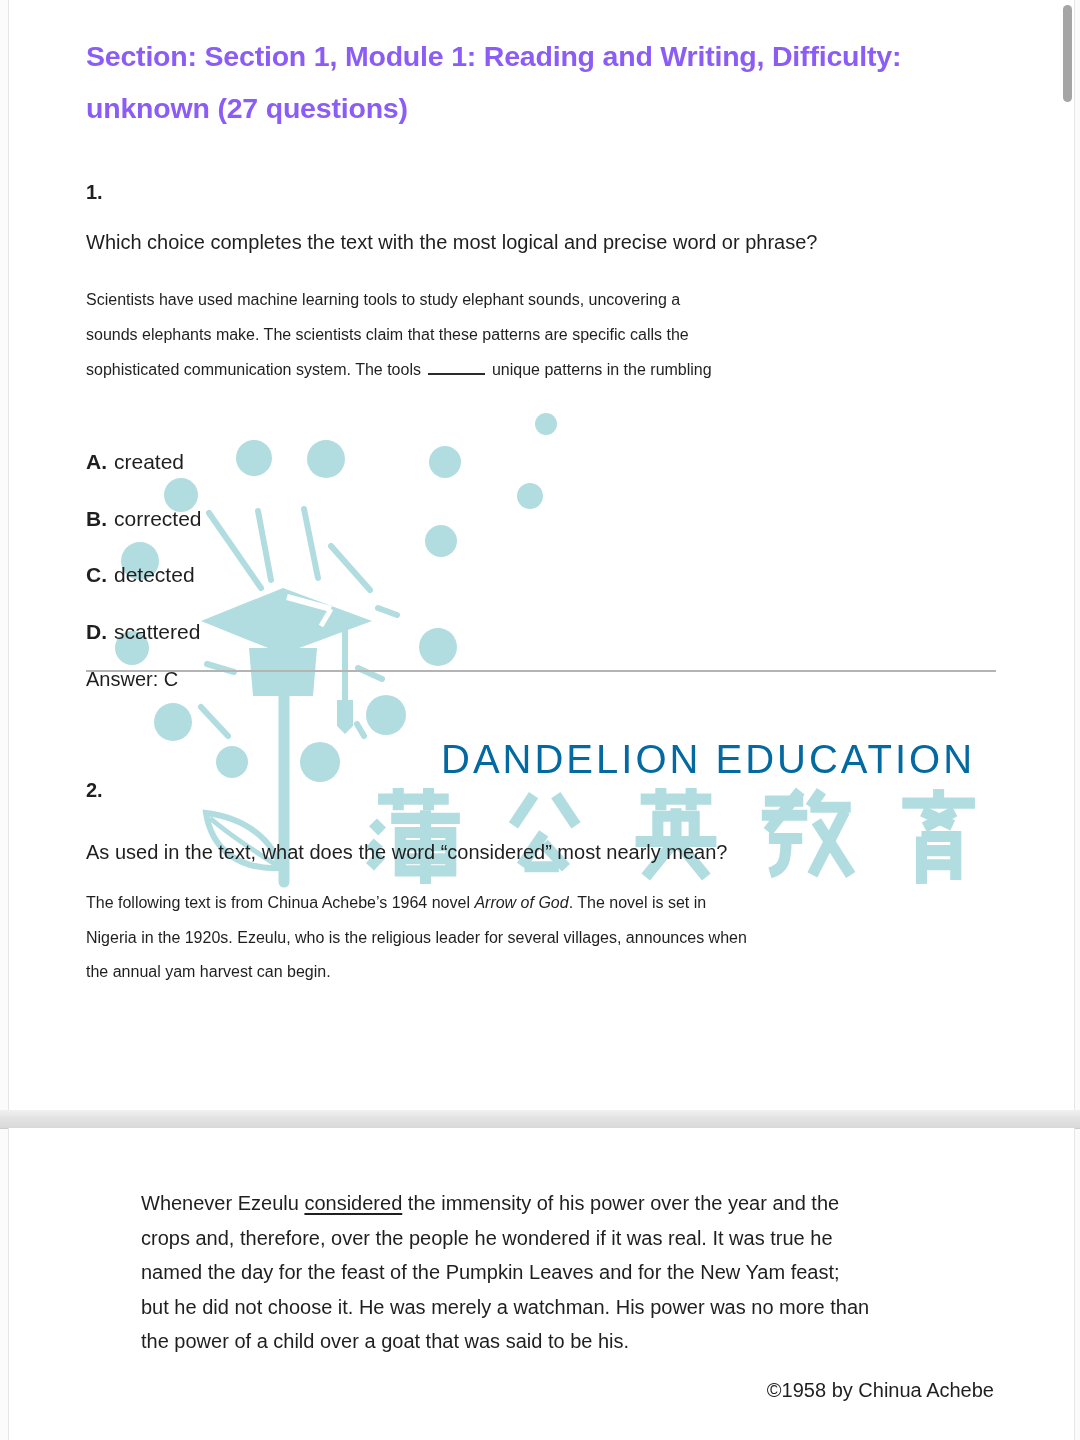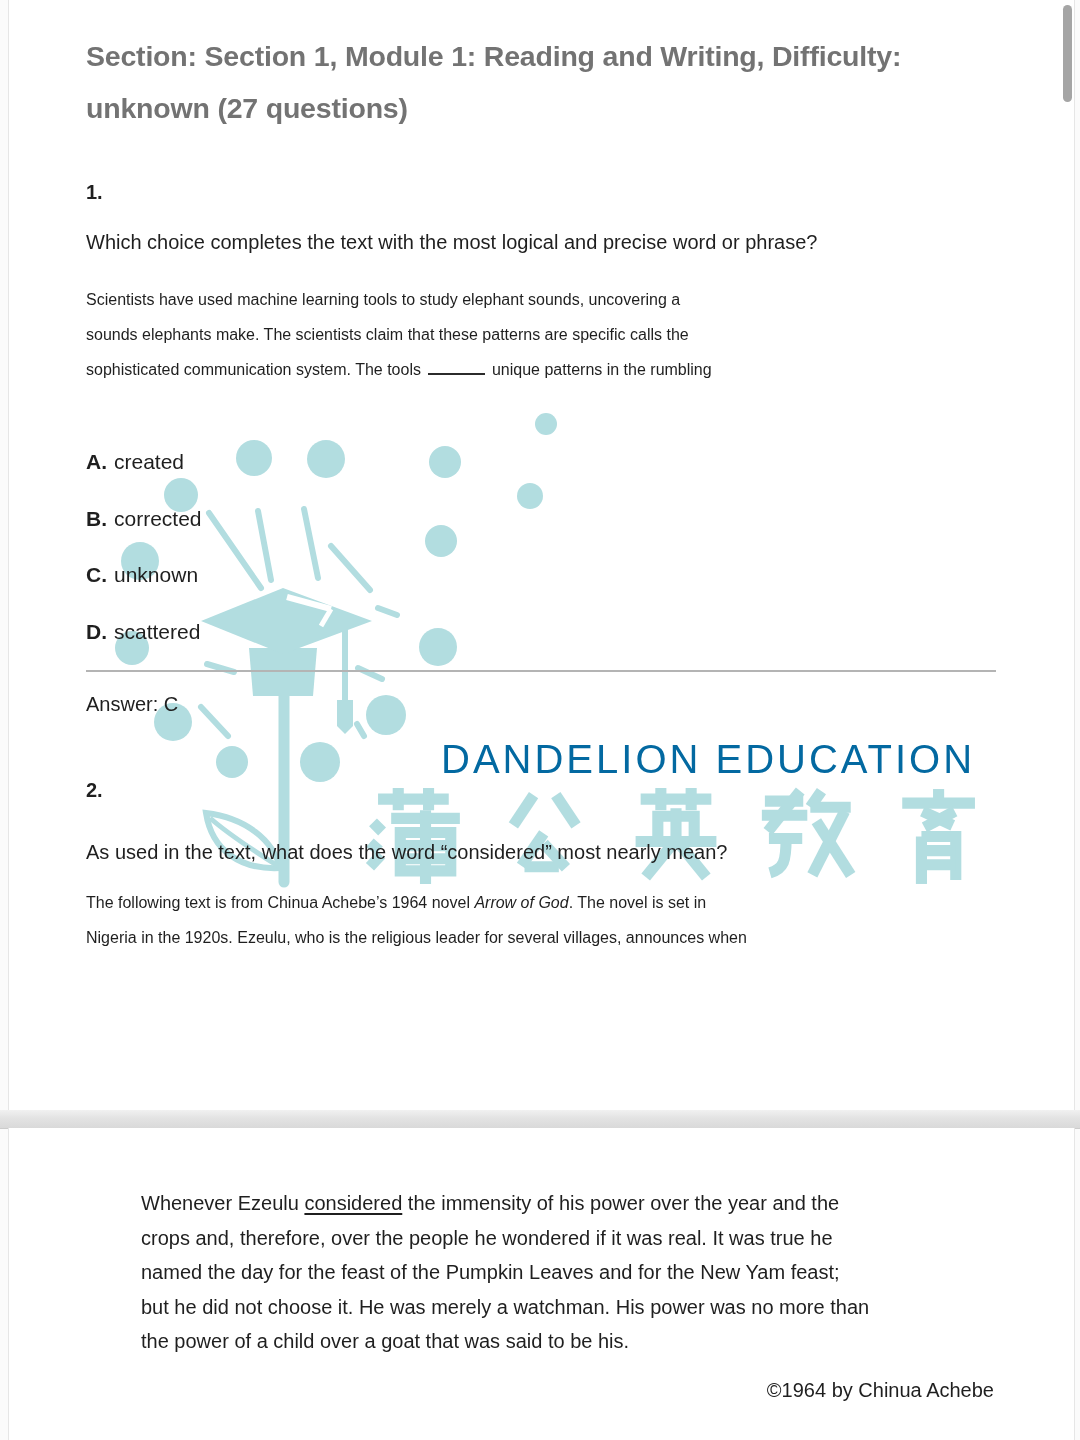--- a/index.html
+++ b/index.html
@@ -16,21 +16,21 @@
   #page1{top:0;height:1110px;}
   #page2{top:1128px;height:312px;}
   #page-divider{
     position:absolute;left:0;right:0;top:1110px;height:18px;
     background:linear-gradient(180deg,#f1f1f1 0%,#e3e3e3 45%,#d9d9d9 100%);
     border-bottom:1px solid #cccccc;
   }
   .abs{position:absolute;}
   .txt{font-size:20px;line-height:24px;white-space:nowrap;z-index:2;}
   .heading{
-    font-size:28.5px;font-weight:700;line-height:52px;color:#737373;
+    font-size:28.5px;font-weight:700;line-height:52px;color:#8b5cf6;
     letter-spacing:-0.2px;white-space:nowrap;z-index:2;
   }
   .qnum{font-weight:700;}
   .passage-line{font-size:16px;line-height:35px;white-space:nowrap;z-index:2;}
   .opt{font-size:21px;line-height:24px;white-space:nowrap;z-index:2;}
   .opt .letter{font-weight:700;}
   .opt .opt-text{margin-left:7px;}
   .blank{
     display:inline-block;width:57px;height:0;
     border-bottom:2px solid #2b2b2b;margin:0 7px;vertical-align:baseline;
@@ -184,48 +184,49 @@
   <div class="abs" style="left:77px;top:282px;">
     <div class="passage-line">Scientists have used machine learning tools to study elephant sounds, uncovering a</div>
     <div class="passage-line">sounds elephants make. The scientists claim that these patterns are specific calls the</div>
     <div class="passage-line"><span>sophisticated communication system. The tools</span><span class="blank"></span><span>unique patterns in the rumbling</span></div>
   </div>
 
   <div class="abs opt" style="left:77px;top:450px;"><span class="letter">A.</span><span class="opt-text">created</span></div>
 
   <div class="abs opt" style="left:77px;top:507px;"><span class="letter">B.</span><span class="opt-text">corrected</span></div>
 
-  <div class="abs opt" style="left:77px;top:563px;"><span class="letter">C.</span><span class="opt-text">unknown</span></div>
+  <div class="abs opt" style="left:77px;top:563px;"><span class="letter">C.</span><span class="opt-text">detected</span></div>
 
   <div class="abs opt" style="left:77px;top:620px;"><span class="letter">D.</span><span class="opt-text">scattered</span></div>
 
   <div class="abs hr" style="left:77px;top:670px;width:910px;"></div>
 
-  <div class="abs txt" style="left:77px;top:692px;">Answer: C</div>
+  <div class="abs txt" style="left:77px;top:667px;">Answer: C</div>
 
   <div class="abs txt qnum" style="left:77px;top:778px;">2.</div>
 
   <div class="abs txt" style="left:77px;top:840px;">As used in the text, what does the word “considered” most nearly mean?</div>
 
   <div class="abs" style="left:77px;top:886px;">
     <div class="passage-line" style="line-height:34.5px;"><span>The following text is from Chinua Achebe’s 1964 novel </span><span class="italic">Arrow of God</span><span>. The novel is set in</span></div>
     <div class="passage-line" style="line-height:34.5px;">Nigeria in the 1920s. Ezeulu, who is the religious leader for several villages, announces when</div>
+    <div class="passage-line" style="line-height:34.5px;">the annual yam harvest can begin.</div>
   </div>
 
 </div>
 
 <div id="page-divider"></div>
 
 <div class="page" id="page2">
 
   <div class="abs" style="left:132px;top:58px;">
     <div class="quote-line"><span>Whenever Ezeulu </span><span class="uline">considered</span><span> the immensity of his power over the year and the</span></div>
     <div class="quote-line">crops and, therefore, over the people he wondered if it was real. It was true he</div>
     <div class="quote-line">named the day for the feast of the Pumpkin Leaves and for the New Yam feast;</div>
     <div class="quote-line">but he did not choose it. He was merely a watchman. His power was no more than</div>
     <div class="quote-line">the power of a child over a goat that was said to be his.</div>
   </div>
 
-  <div class="abs attribution" style="right:80px;top:250px;">©1964 by Chinua Achebe</div>
+  <div class="abs attribution" style="right:80px;top:250px;">©1958 by Chinua Achebe</div>
 
 </div>
 
 <div id="scroll-thumb"></div>
 
 </body></html>

